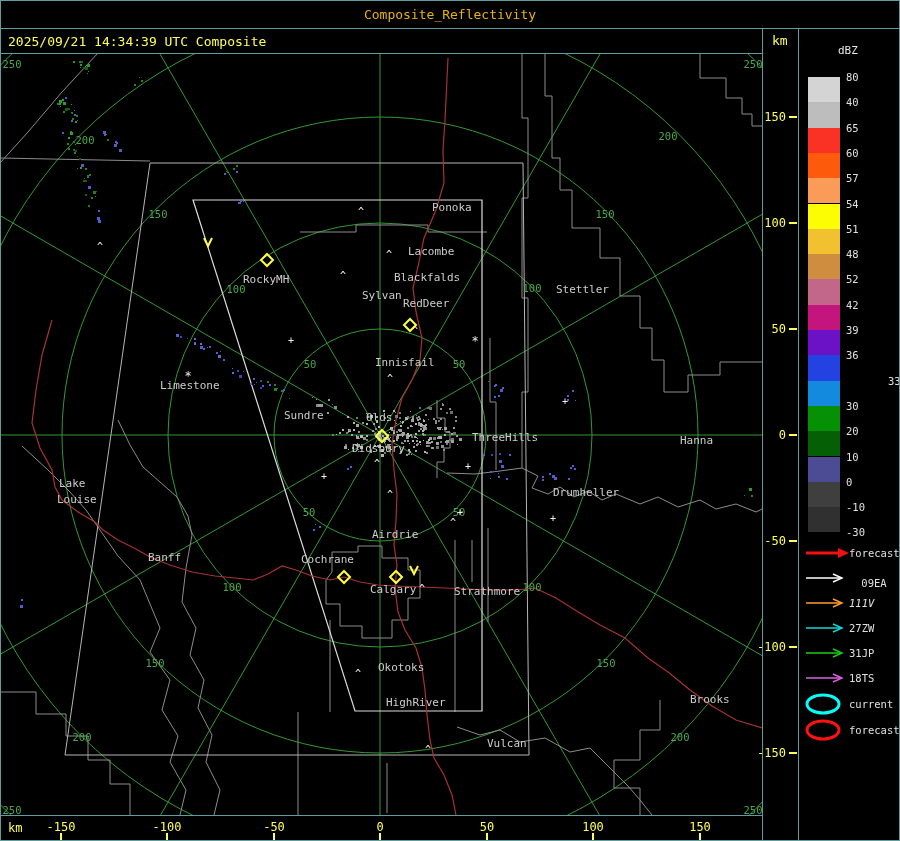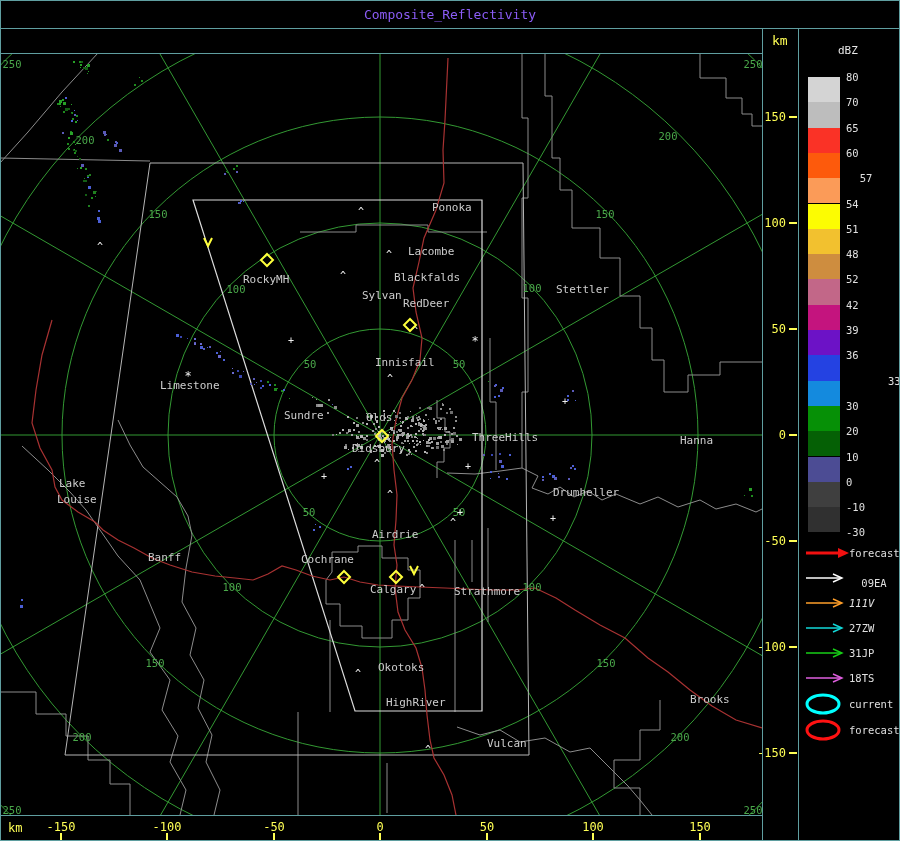--- a/index.html
+++ b/index.html
@@ -1,36 +1,37 @@
 <!DOCTYPE html>
 <html><head>
 <meta charset="utf-8">
 <style>
   html,body{margin:0;padding:0;background:#000;}
   #app{position:relative;width:900px;height:841px;background:#000;overflow:hidden;
        font-family:"DejaVu Sans Mono","Liberation Mono",monospace;}
   #gfx{position:absolute;left:0;top:0;z-index:1;}
   .txt{position:absolute;z-index:3;white-space:pre;}
   .hline,.vline{position:absolute;background:#5f9ea0;z-index:4;}
-  #title{left:0;top:7px;width:900px;text-align:center;color:#8b5cf6;font-size:13px;}
+  #title{left:0;top:7px;width:900px;text-align:center;color:#eab308;font-size:13px;}
   #stamp{left:8px;top:34px;color:#ffff55;font-size:13px;}
   #kmtop{left:772px;top:33px;color:#ffff55;font-size:13px;}
   #kmbot{left:8px;top:821px;color:#ffff55;font-size:12px;}
   #dbz{left:838px;top:44px;color:#e8e8e8;font-size:11px;}
   .swatch{position:absolute;left:808px;width:32px;z-index:2;}
   .slabel{position:absolute;left:846px;width:40px;color:#e0e0e0;font-size:10.5px;z-index:3;}
   .llabel{position:absolute;left:849px;width:50px;color:#e0e0e0;font-size:10.5px;z-index:3;}
   .baxis{position:absolute;width:44px;text-align:center;color:#ffff55;font-size:12px;z-index:3;}
   .raxis{position:absolute;left:750px;width:36px;text-align:right;color:#ffff55;font-size:12px;z-index:3;}
 </style>
 </head>
 <body>
 
 <div id="app">
   <span id="title" class="txt">Composite_Reflectivity</span>
+  <span id="stamp" class="txt">2025/09/21 14:34:39 UTC Composite</span>
   <span id="kmtop" class="txt">km</span>
   <span id="kmbot" class="txt">km</span>
   <span id="dbz" class="txt">dBZ</span>
 
   <svg id="gfx" width="900" height="841">
       <defs>
         <clipPath id="mapclip">
           <rect x="1" y="53" width="761" height="762"></rect>
         </clipPath>
       </defs>
@@ -642,24 +643,24 @@
       <div class="swatch" style="top: 355.3px; height: 25.3px; background: rgb(36, 66, 226);"></div>
       <div class="swatch" style="top: 380.6px; height: 25.3px; background: rgb(20, 138, 222);"></div>
       <div class="swatch" style="top: 405.9px; height: 25.3px; background: rgb(6, 144, 6);"></div>
       <div class="swatch" style="top: 431.2px; height: 25.3px; background: rgb(5, 96, 5);"></div>
       <div class="swatch" style="top: 456.5px; height: 25.3px; background: rgb(76, 76, 148);"></div>
       <div class="swatch" style="top: 481.8px; height: 25.3px; background: rgb(63, 63, 63);"></div>
       <div class="swatch" style="top: 507.1px; height: 25.3px; background: rgb(48, 48, 48);"></div>
     </div>
   <div id="scalelabels">
       <div class="slabel" style="top: 71px;">80</div>
-      <div class="slabel" style="top: 96.3px;">70</div>
+      <div class="slabel" style="top: 96.3px;">40</div>
       <div class="slabel" style="top: 121.6px;">65</div>
       <div class="slabel" style="top: 146.9px;">60</div>
-      <div class="slabel" style="top: 172.2px; text-align: center;">57</div>
+      <div class="slabel" style="top: 172.2px;">57</div>
       <div class="slabel" style="top: 197.5px;">54</div>
       <div class="slabel" style="top: 222.8px;">51</div>
       <div class="slabel" style="top: 248.1px;">48</div>
       <div class="slabel" style="top: 273.4px;">52</div>
       <div class="slabel" style="top: 298.7px;">42</div>
       <div class="slabel" style="top: 324px;">39</div>
       <div class="slabel" style="top: 349.3px;">36</div>
       <div class="slabel" style="top: 374.6px; margin-left: 42px;">33</div>
       <div class="slabel" style="top: 399.9px;">30</div>
       <div class="slabel" style="top: 425.2px;">20</div>

